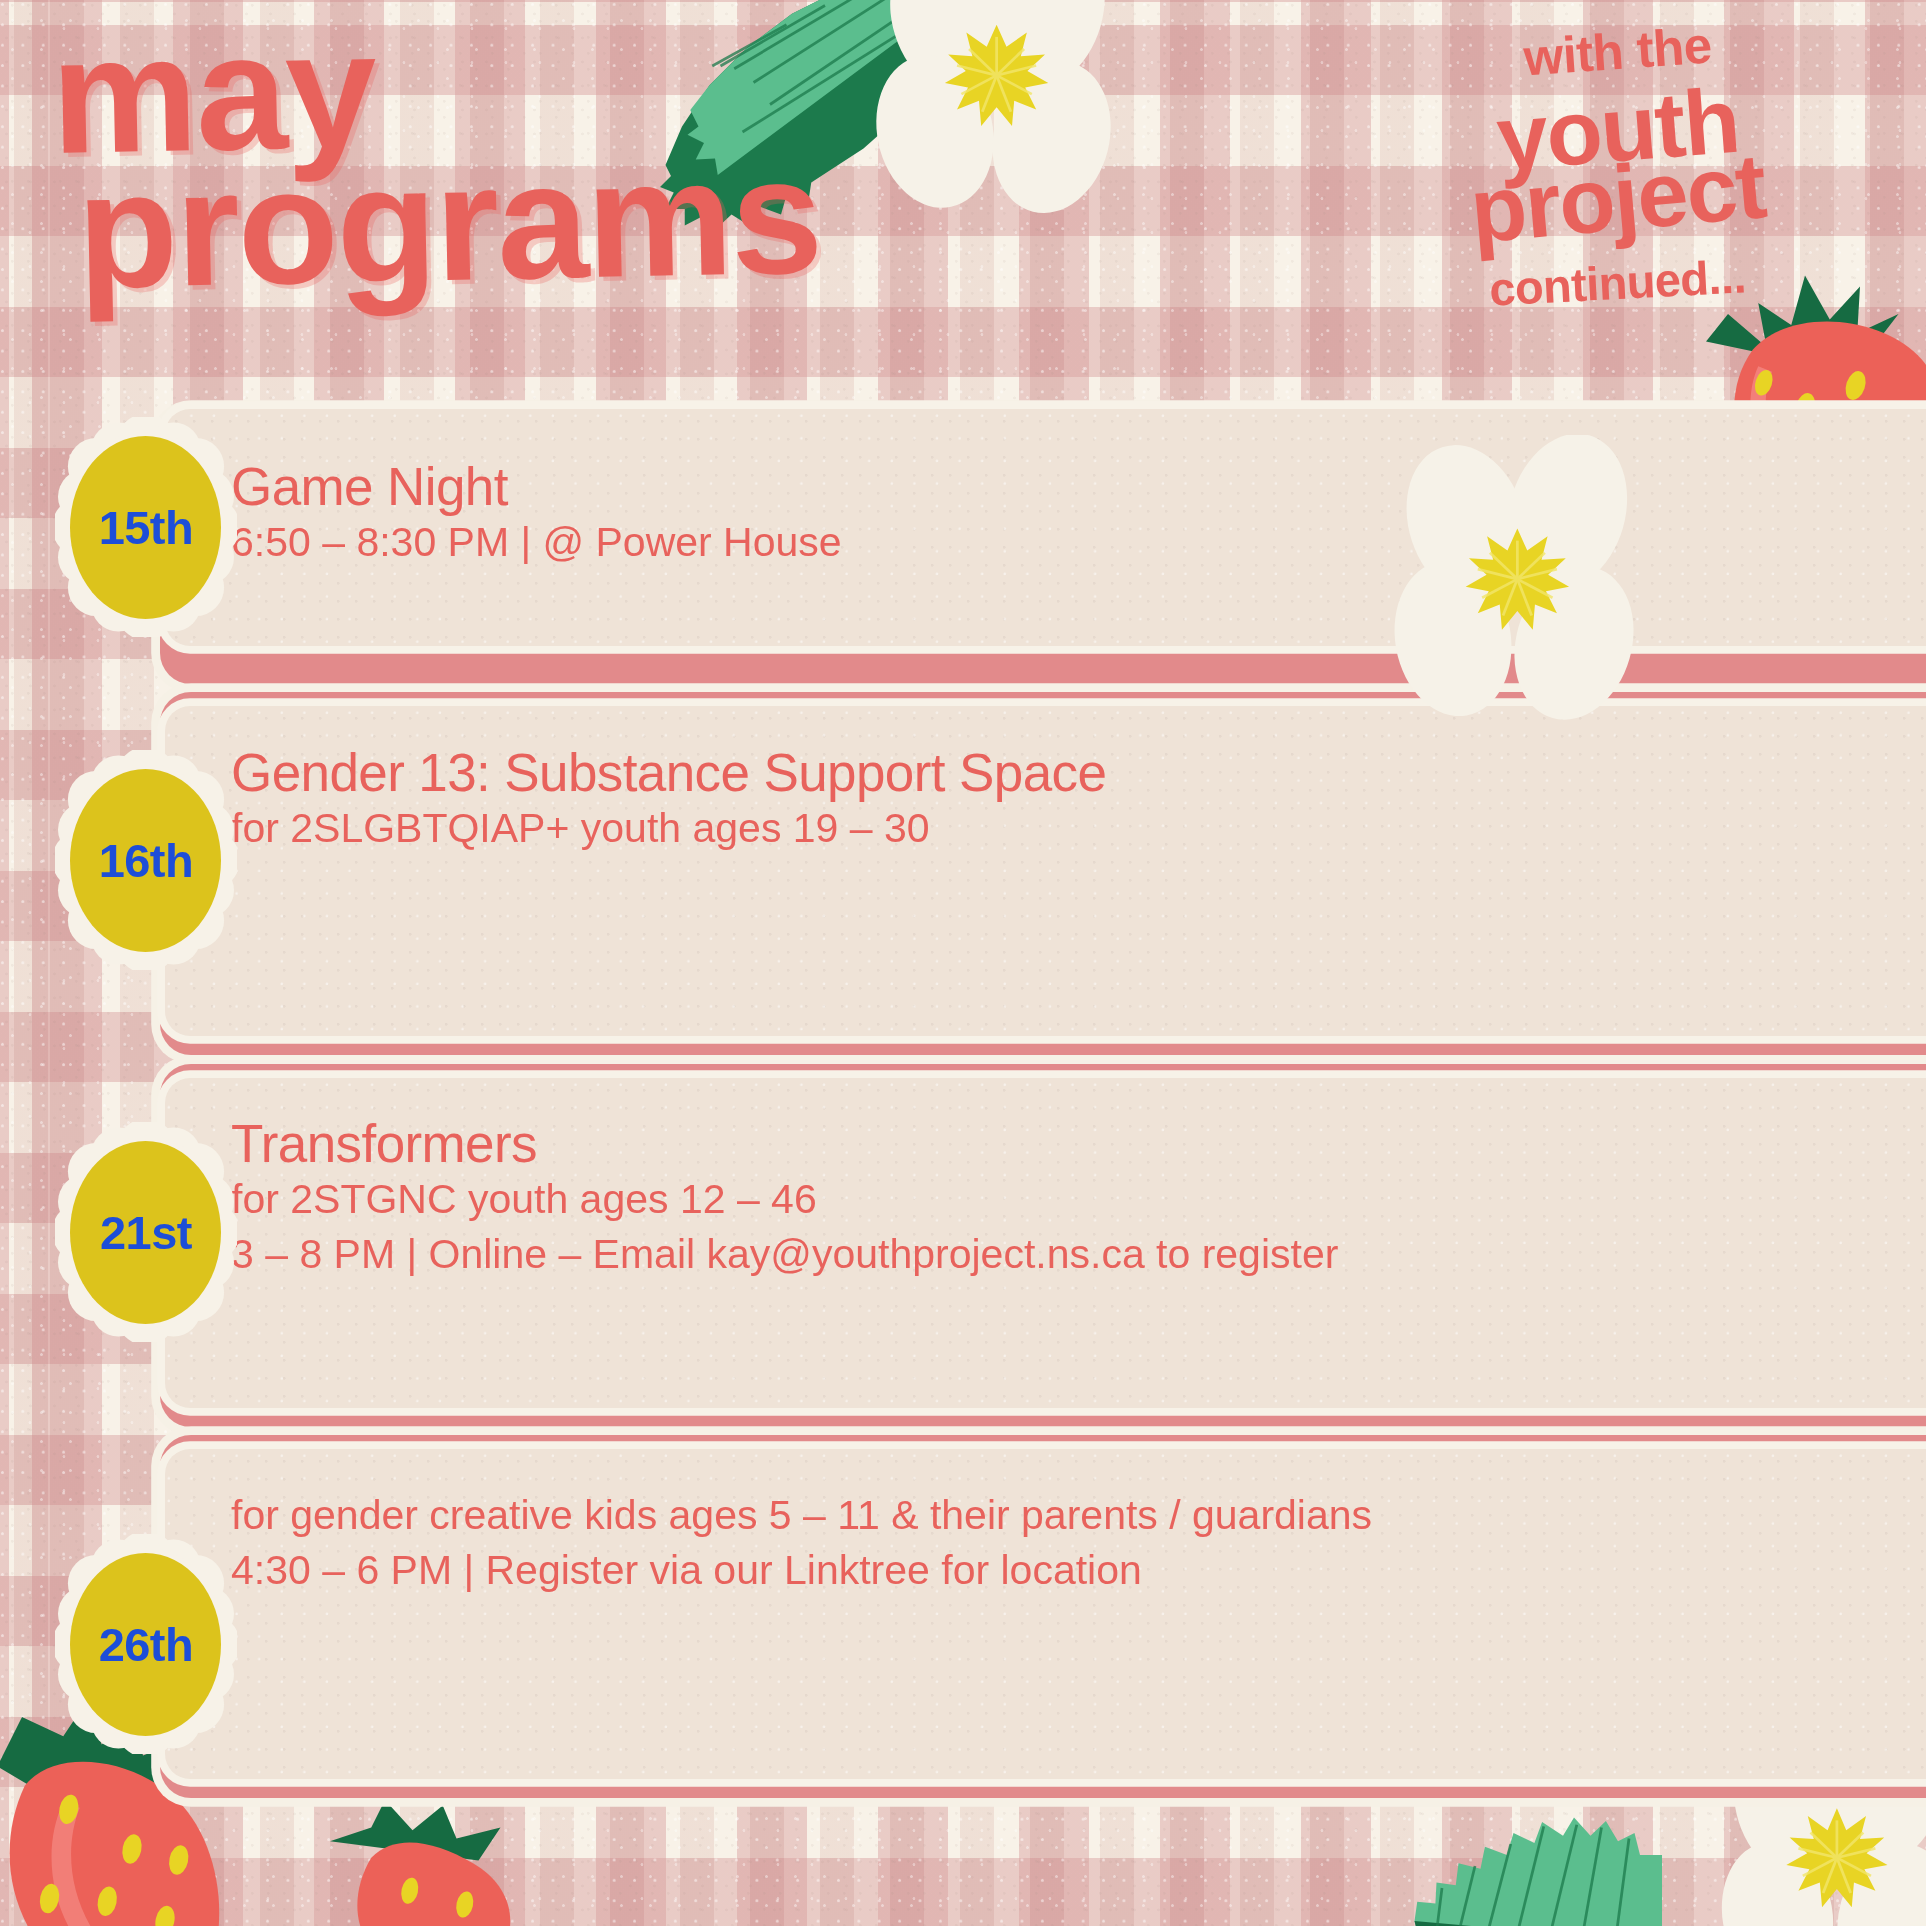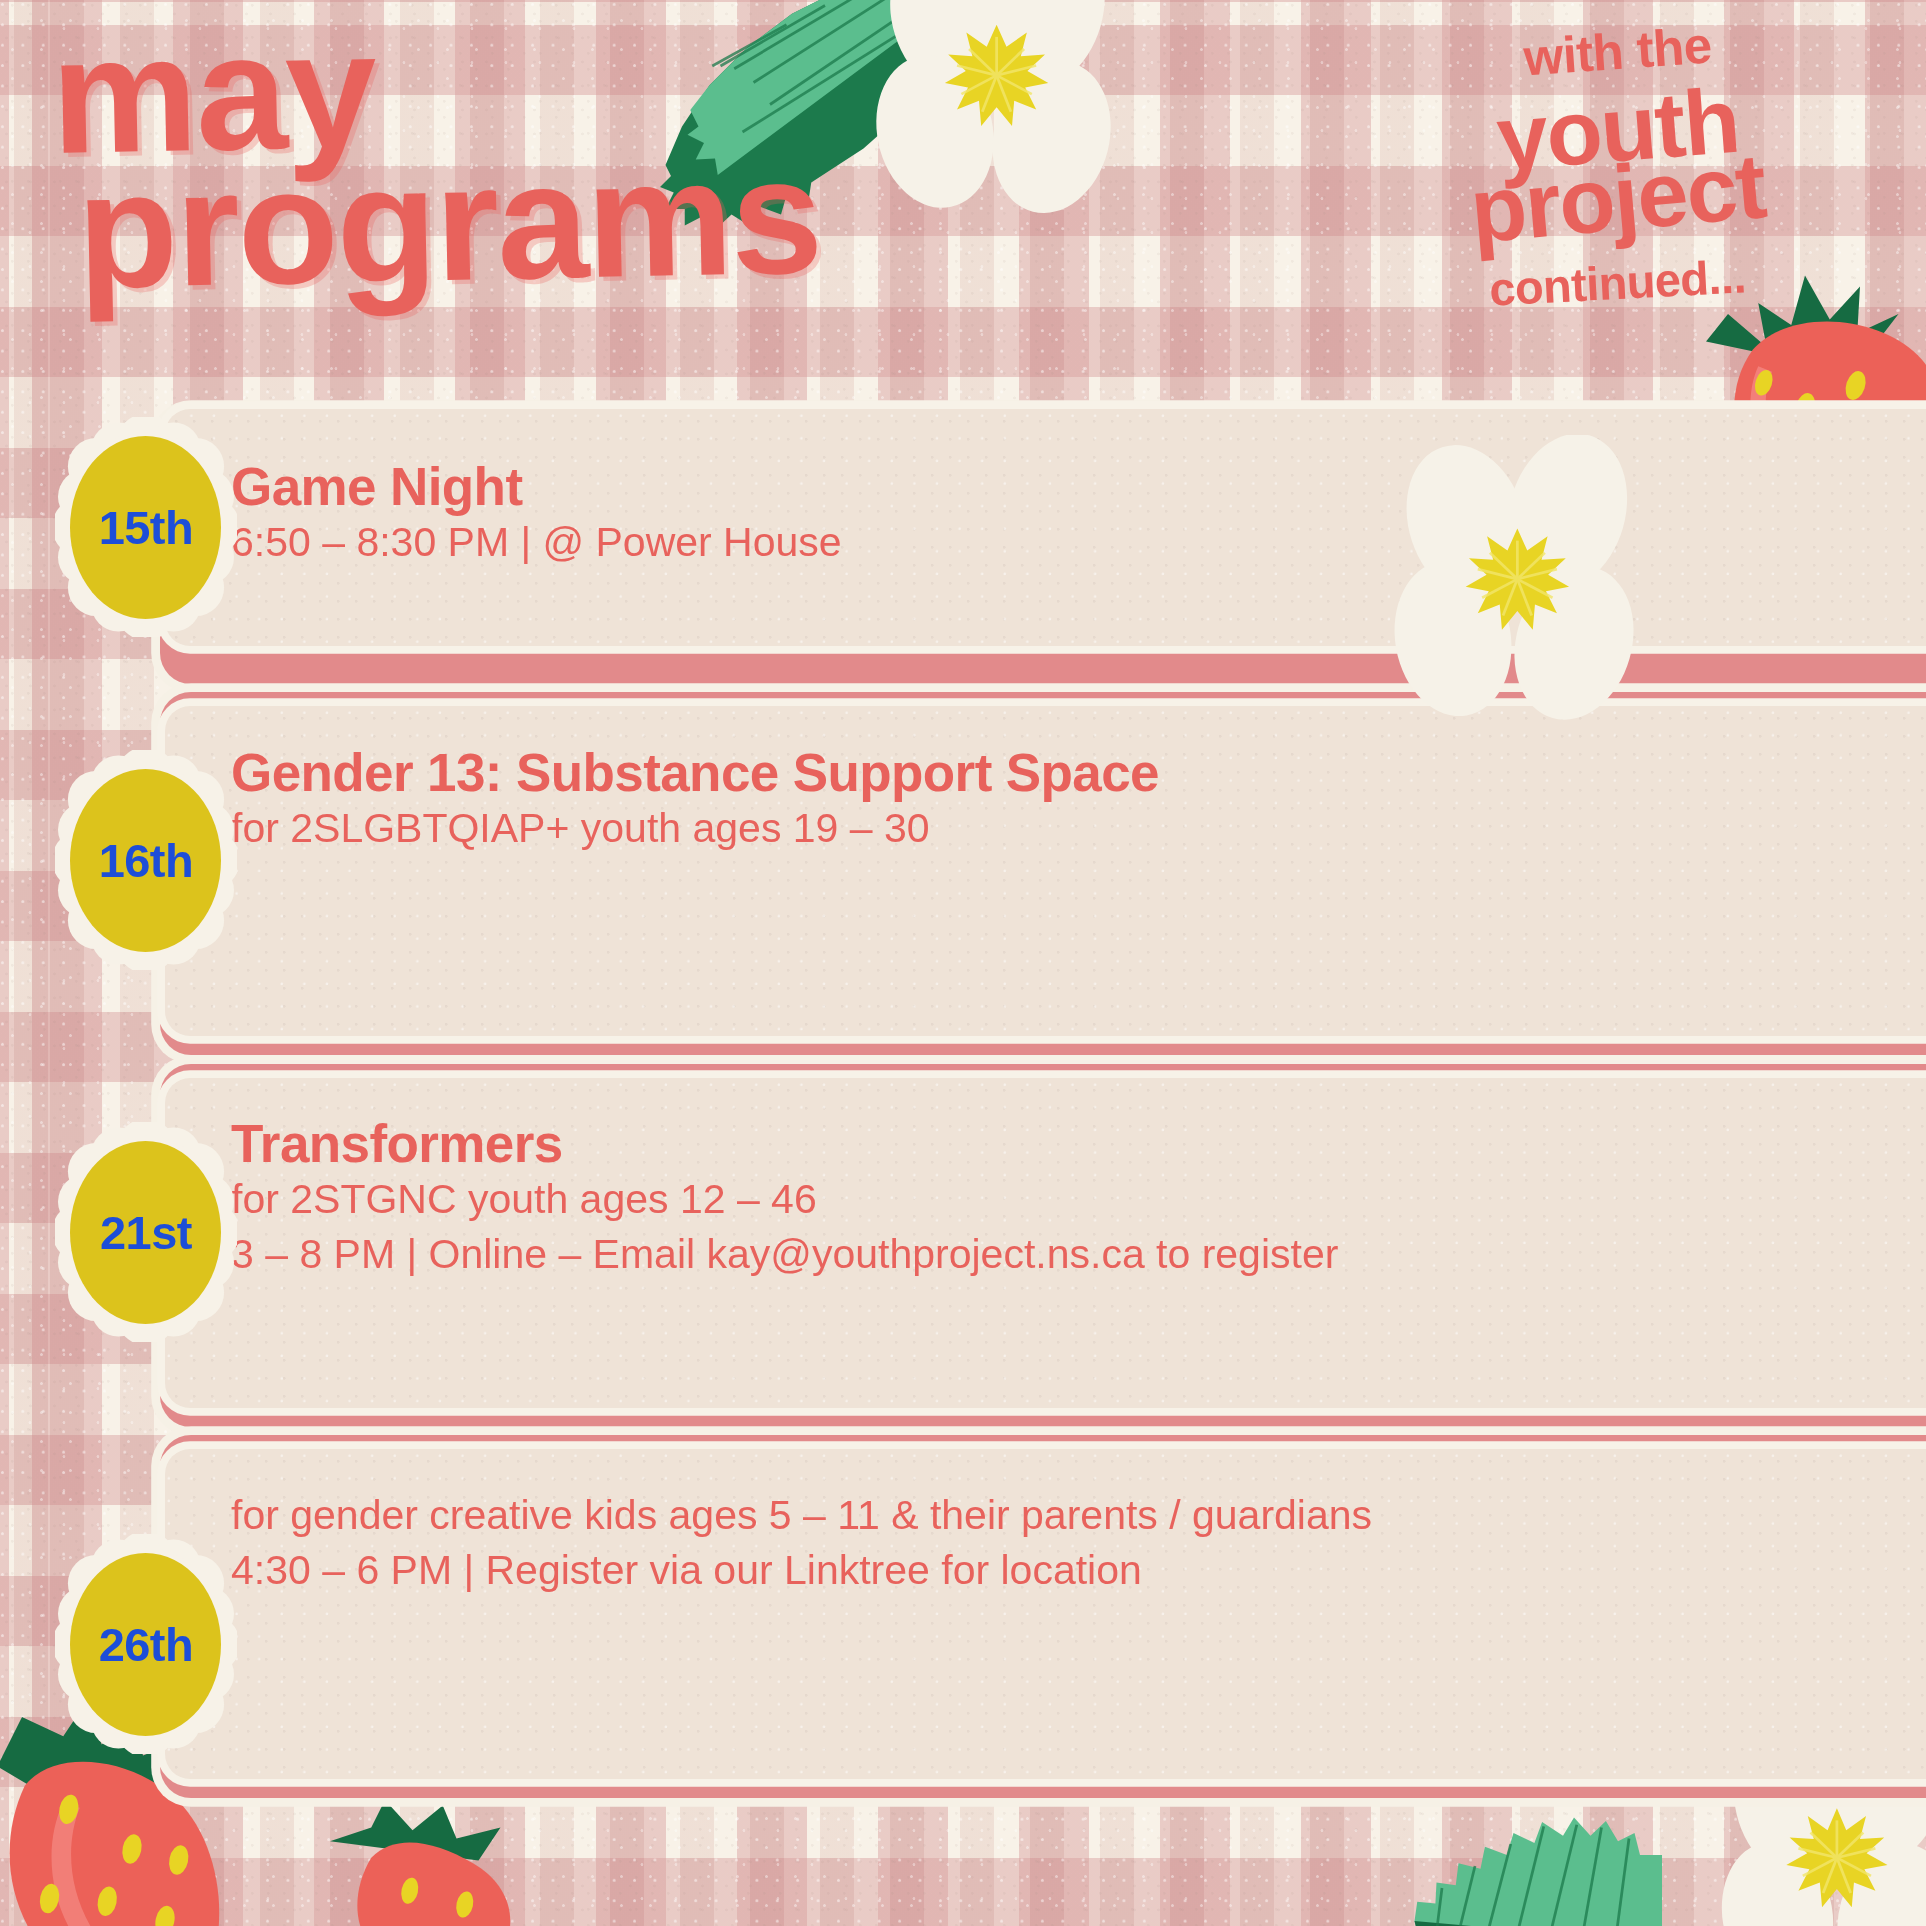--- a/index.html
+++ b/index.html
@@ -100,21 +100,21 @@
       radial-gradient(circle at 17% 30%, rgba(255,255,255,0.5) 0 1.1px, transparent 1.7px),
       radial-gradient(circle at 62% 68%, rgba(150,130,120,0.10) 0 1.1px, transparent 1.7px);
     background-size:22.6px 22.6px,18px 18px;
   }
 
   .content{
     position:absolute;left:231px;right:14.3px;top:0;
     color:#E8625C;
   }
   .evt-title{
-    font-size:53px;font-weight:bold;letter-spacing:-0.6px;line-height:1.06;
+    font-size:53px;font-weight:normal;letter-spacing:-0.6px;line-height:1.06;
     white-space:nowrap;
   }
   .evt-line{
     font-size:41px;line-height:1.34;letter-spacing:0px;white-space:nowrap;
   }
 
   
   .badge{
     position:absolute;z-index:8;
     width:182px;height:220px;

